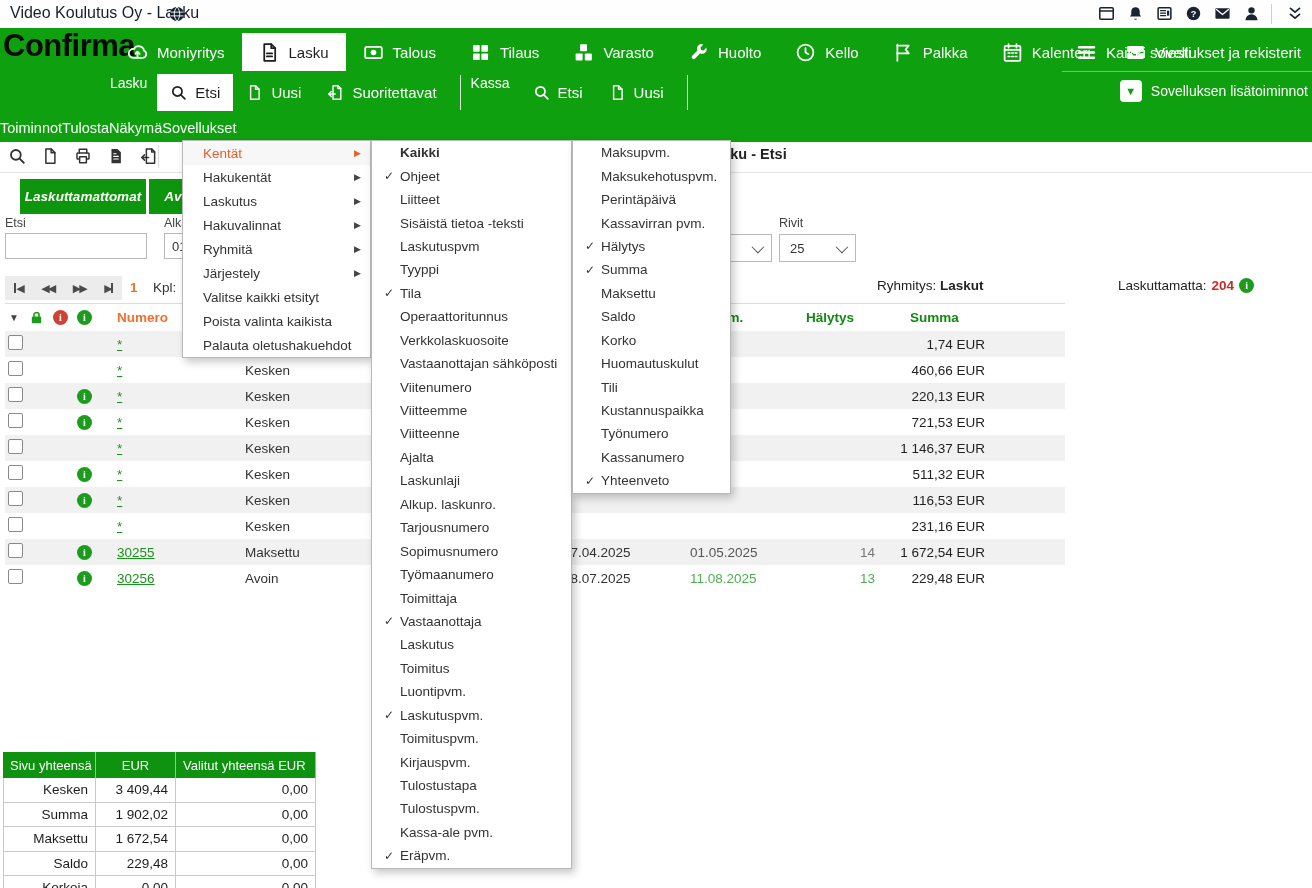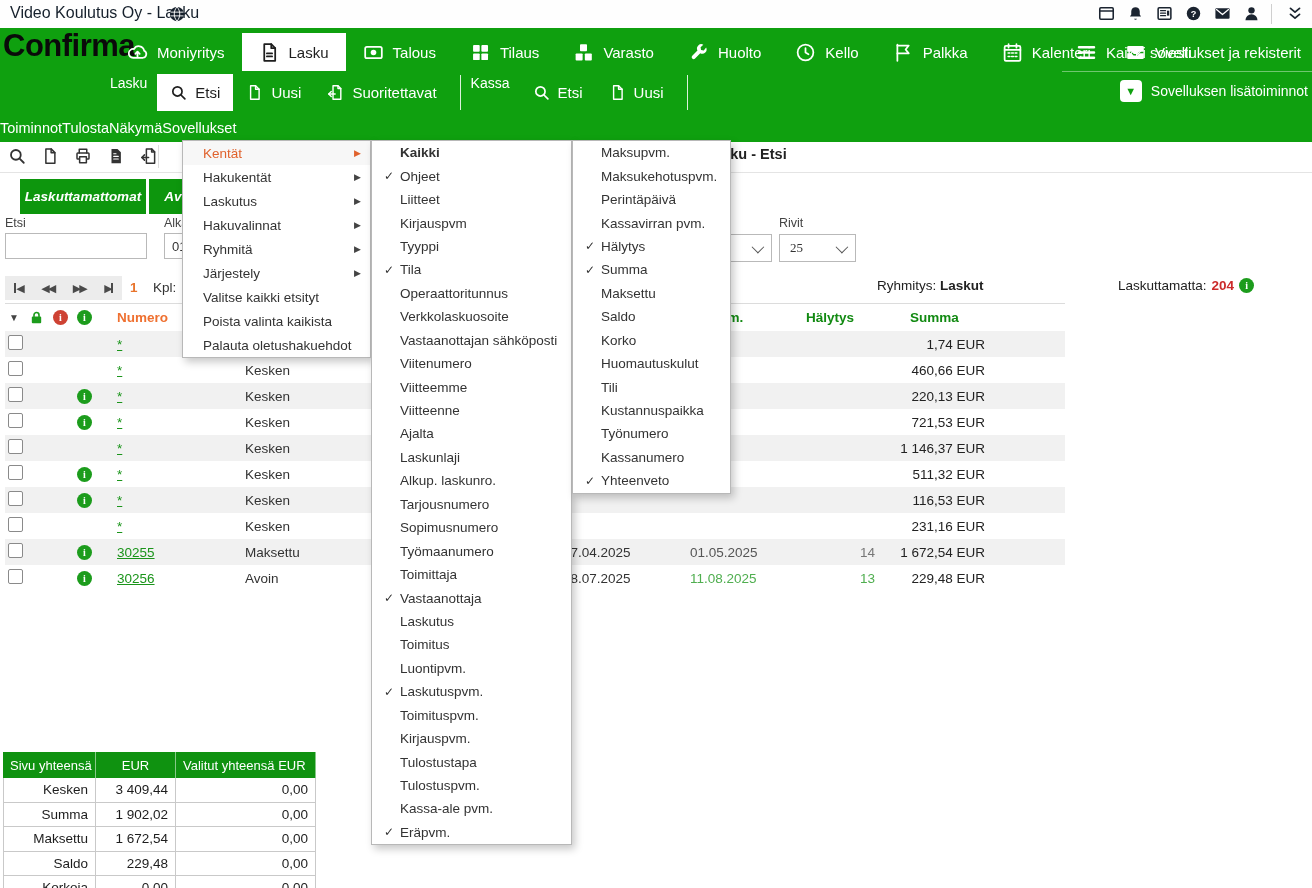--- a/index.html
+++ b/index.html
@@ -429,21 +429,21 @@
 <div class="tab" id="tab-1">Avoimet</div>
 
 <span class="f-label" style="left:5px;">Etsi</span>
 <input class="f-input" style="left: 5px; width: 142px;" value="">
 <span class="f-label" style="left:164px;">Alkaen</span>
 <input class="f-input" style="left: 164px; width: 150px;" value="01.01.2025">
 <div class="f-select" style="left:640px;width:132px;">
   <span class="chev"></span>
 </div>
 <span class="f-label" style="left:779px;">Rivit</span>
-<div class="f-select" style="left:779px;width:77px;font-family:Liberation Serif, serif;">
+<div class="f-select" style="left:779px;width:77px;">
   <span>25</span>
   <span class="chev"></span>
 </div>
 
 <div id="pager">
   <span class="pg"><span class="bar"></span>◀</span>
   <span class="pg">◀◀</span>
   <span class="pg">▶▶</span>
   <span class="pg">▶<span class="bar"></span></span>
 </div>
@@ -709,24 +709,28 @@
     <div class="m2-item f-checked">
       <span class="check">✓</span>
       <span>Ohjeet</span>
     </div>
 
     <div class="m2-item">
       <span class="check">✓</span>
       <span>Liitteet</span>
     </div>
 
-
-    <div class="m2-item">
-      <span class="check">✓</span>
-      <span>Kirjauspvm</span>
+    <div class="m2-item">
+      <span class="check">✓</span>
+      <span>Sisäistä tietoa -teksti</span>
+    </div>
+
+    <div class="m2-item">
+      <span class="check">✓</span>
+      <span>Laskutuspvm</span>
     </div>
 
     <div class="m2-item">
       <span class="check">✓</span>
       <span>Tyyppi</span>
     </div>
 
     <div class="m2-item f-checked">
       <span class="check">✓</span>
       <span>Tila</span>

